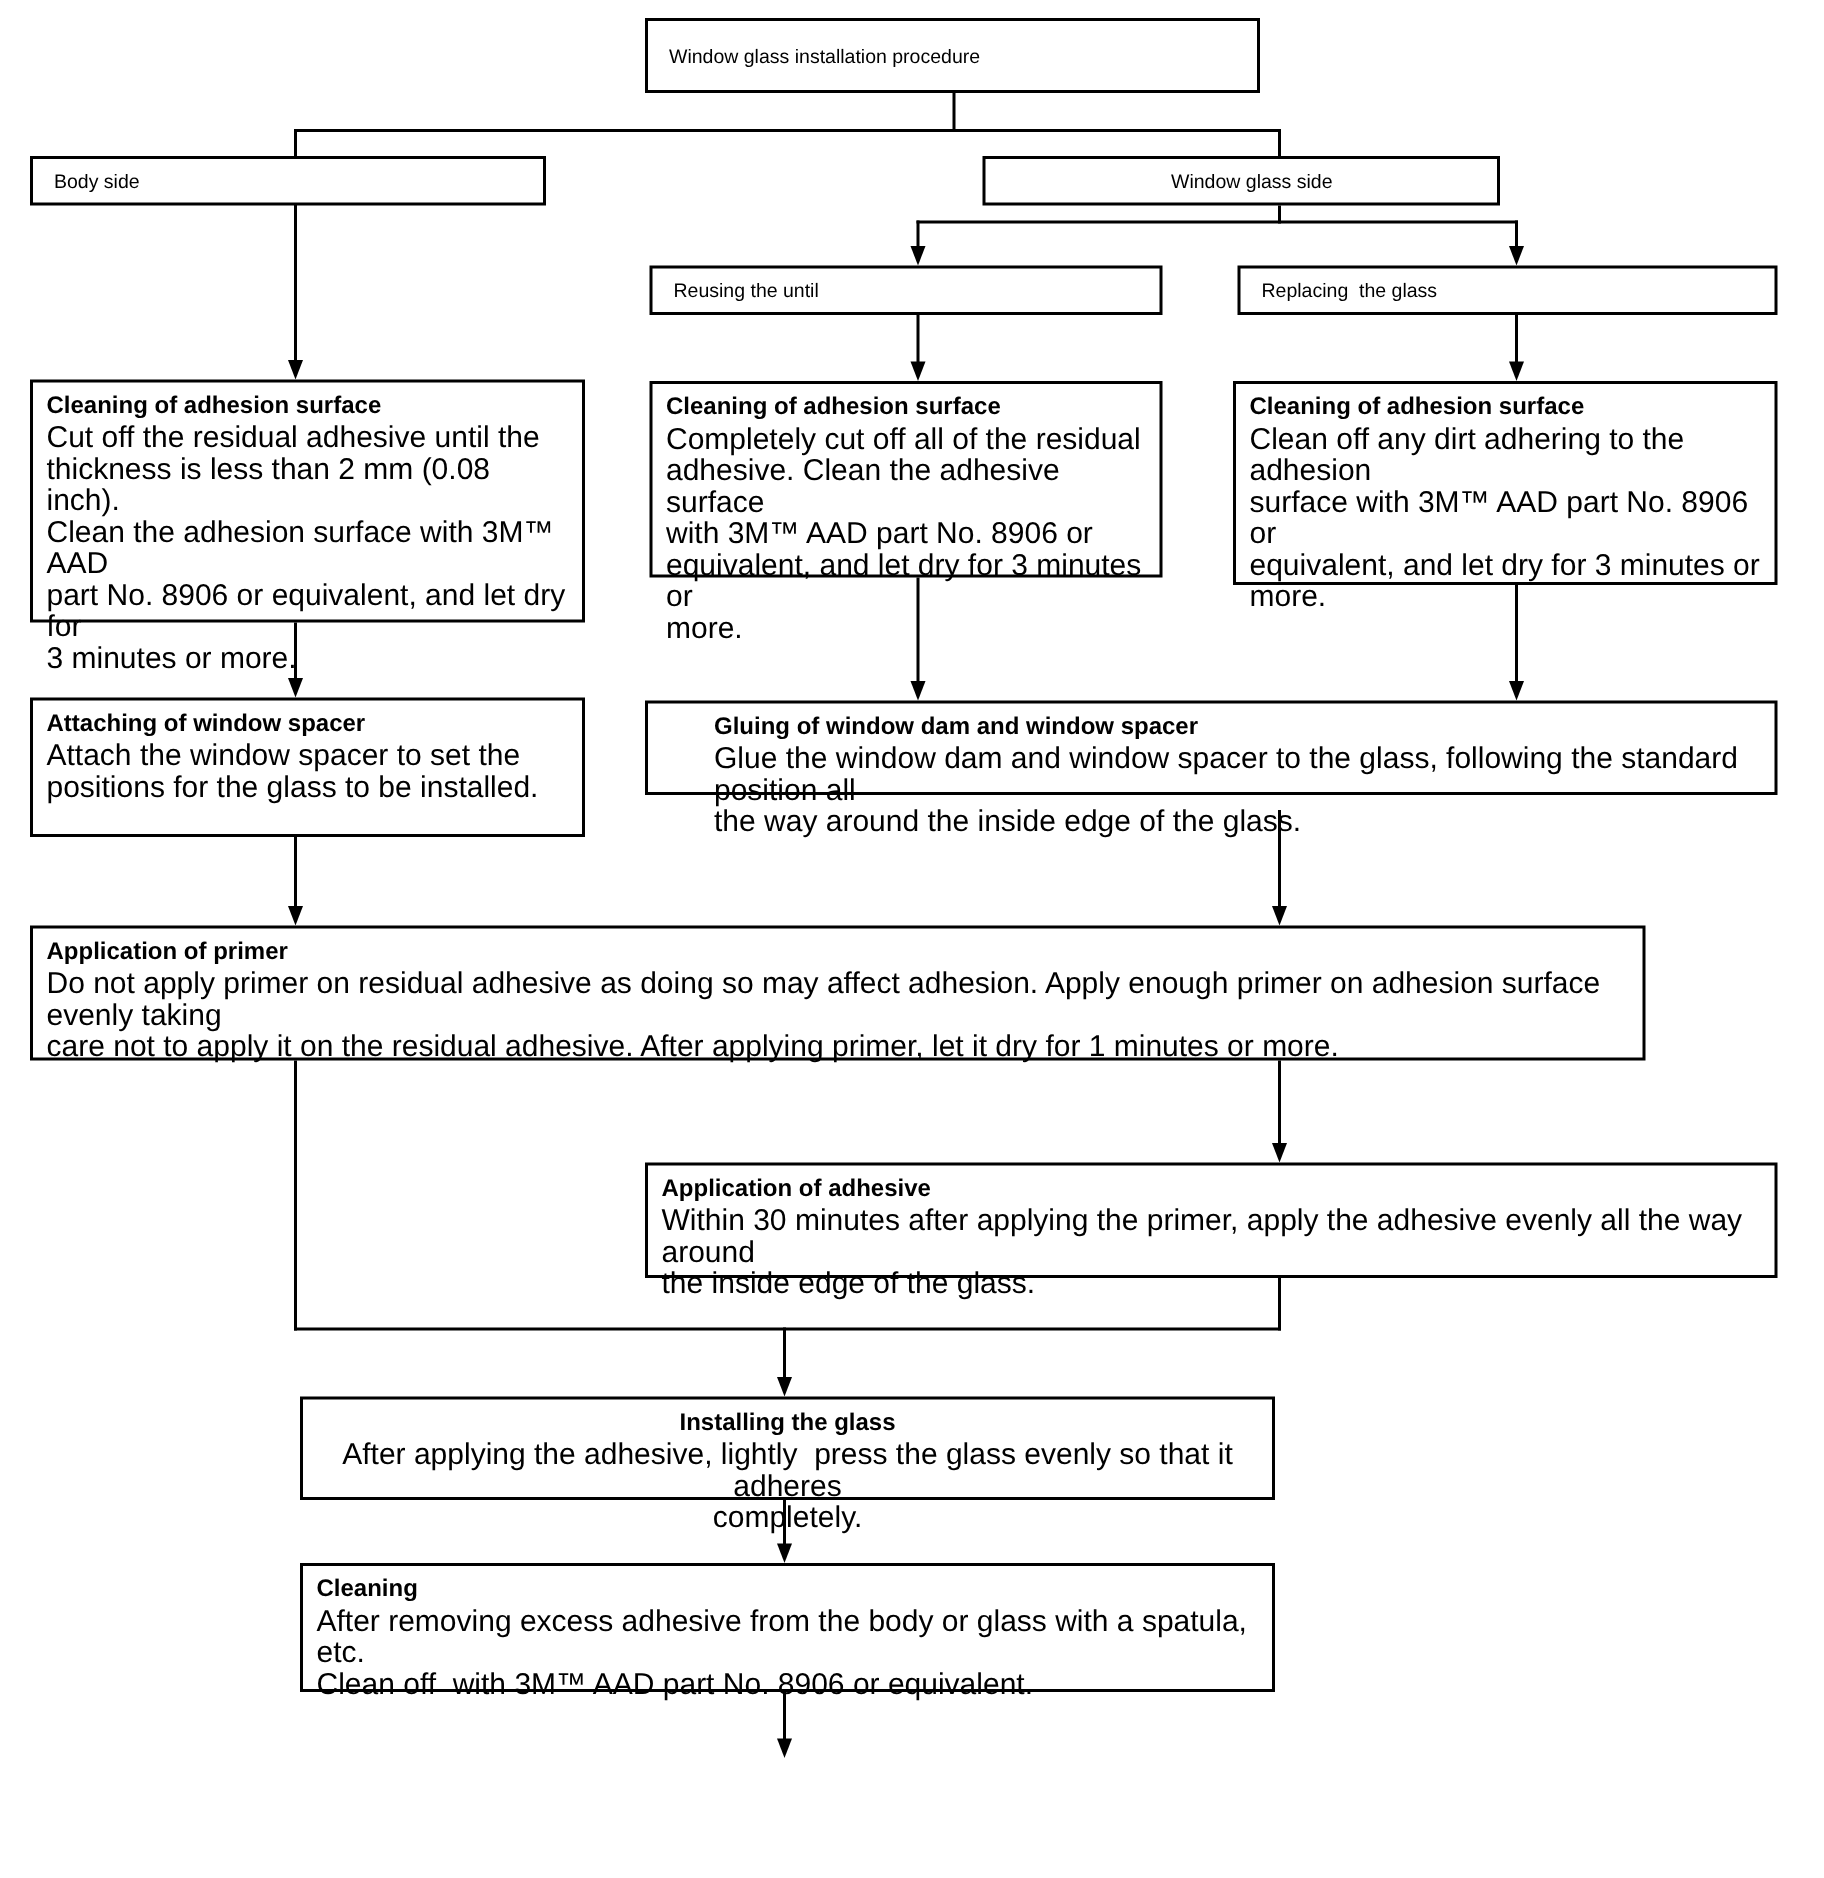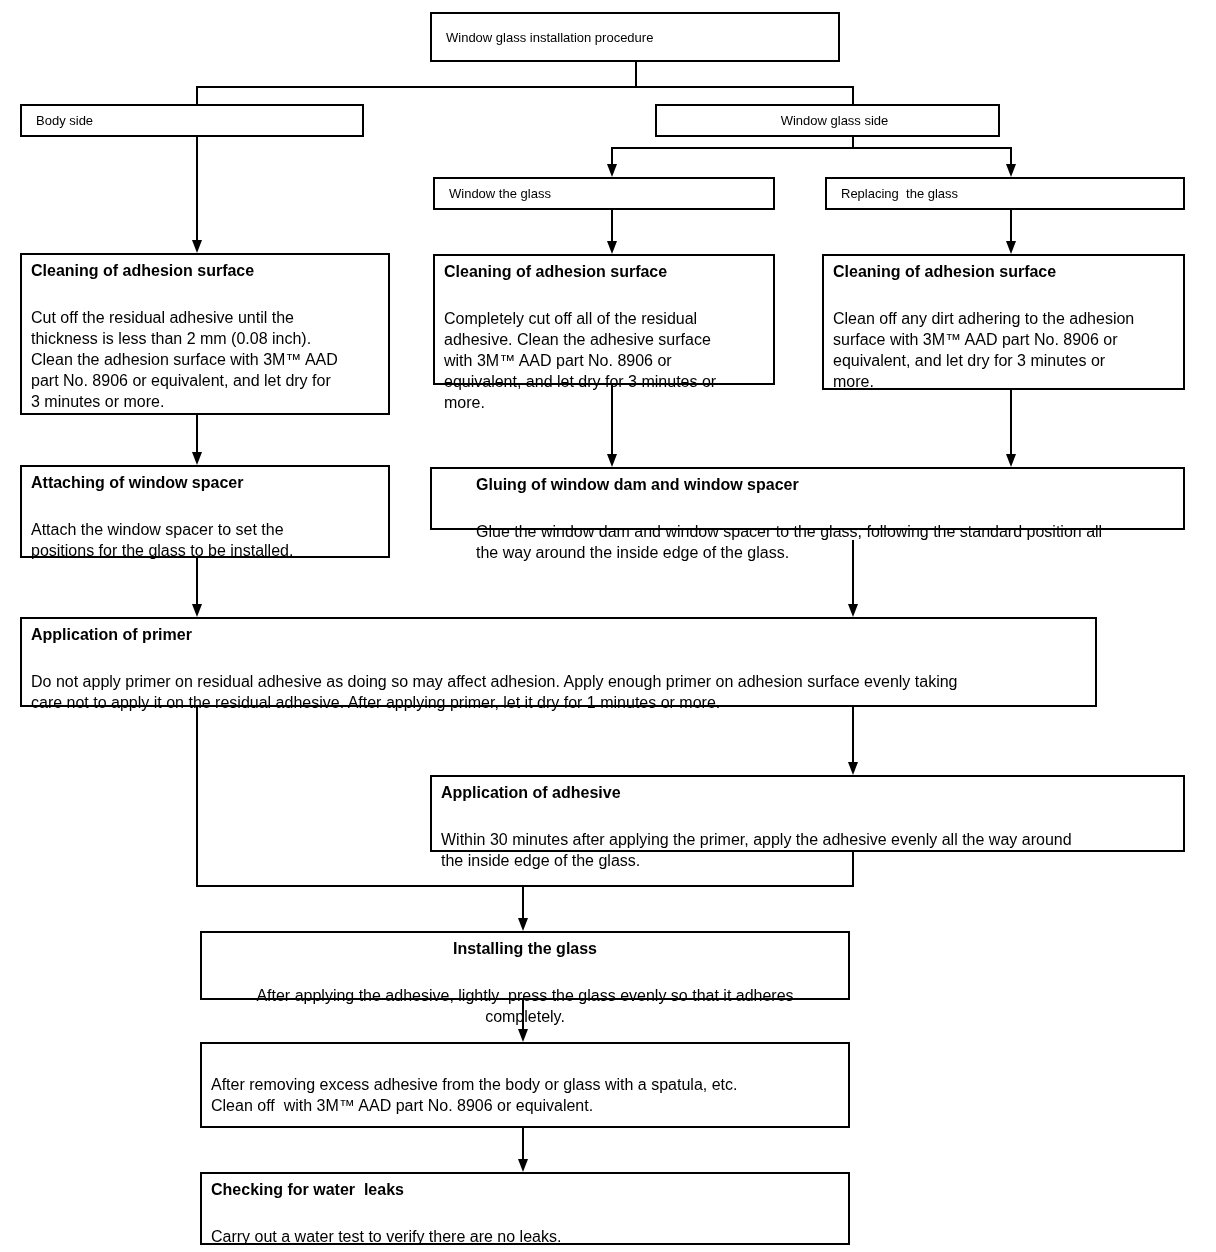--- a/index.html
+++ b/index.html
@@ -32,24 +32,23 @@
   .step-box {
     padding: 5px 9px 4px 9px;
   }
   .step-title {
     font-size: 16px;
     font-weight: bold;
     line-height: 22px;
     white-space: pre-wrap;
   }
   .step-body {
-    font-size: 16px;
+    font-size: 20px;
     line-height: 21px;
     white-space: pre-wrap;
-    margin-top: 25px;
   }
   .vl {
     position: absolute;
     width: 2px;
     background: #000000;
   }
   .hl {
     position: absolute;
     height: 2px;
     background: #000000;
@@ -74,21 +73,21 @@
 
   <div class="box label-box" style="left:20px;top:104px;width:344px;height:33px;">
     <span>Body side</span>
   </div>
 
   <div class="box label-box" style="left:655px;top:104px;width:345px;height:33px;justify-content:center;">
     <span>Window glass side</span>
   </div>
 
   <div class="box label-box" style="left:433px;top:177px;width:342px;height:33px;">
-    <span>Window the glass</span>
+    <span>Reusing the until</span>
   </div>
 
   <div class="box label-box" style="left:825px;top:177px;width:360px;height:33px;">
     <span>Replacing  the glass</span>
   </div>
 
   <div class="box step-box" style="left:20px;top:253px;width:370px;height:162px;">
     <div class="step-title">Cleaning of adhesion surface</div>
     <div class="step-body">Cut off the residual adhesive until the
 thickness is less than 2 mm (0.08 inch).
@@ -138,28 +137,25 @@
 the inside edge of the glass.</div>
   </div>
 
   <div class="box step-box" style="left:200px;top:931px;width:650px;height:69px;text-align:center;">
     <div class="step-title">Installing the glass</div>
     <div class="step-body">After applying the adhesive, lightly  press the glass evenly so that it adheres
 completely.</div>
   </div>
 
   <div class="box step-box" style="left:200px;top:1042px;width:650px;height:86px;">
+    <div class="step-title">Cleaning</div>
     <div class="step-body">After removing excess adhesive from the body or glass with a spatula, etc.
 Clean off  with 3M™ AAD part No. 8906 or equivalent.</div>
   </div>
 
-  <div class="box step-box" style="left:200px;top:1172px;width:650px;height:73px;">
-    <div class="step-title">Checking for water  leaks</div>
-    <div class="step-body">Carry out a water test to verify there are no leaks.</div>
-  </div>
 
   <div class="vl" style="left:635px;top:62px;height:26px;"></div>
   <div class="hl" style="left:196px;top:86px;width:658px;"></div>
   <div class="vl" style="left:196px;top:87px;height:18px;"></div>
   <div class="vl" style="left:852px;top:87px;height:18px;"></div>
 
   <div class="vl" style="left:196px;top:136px;height:110px;"></div>
   <div class="ah" style="left:192px;top:240px;"></div>
 
   <div class="vl" style="left:852px;top:137px;height:12px;"></div>

